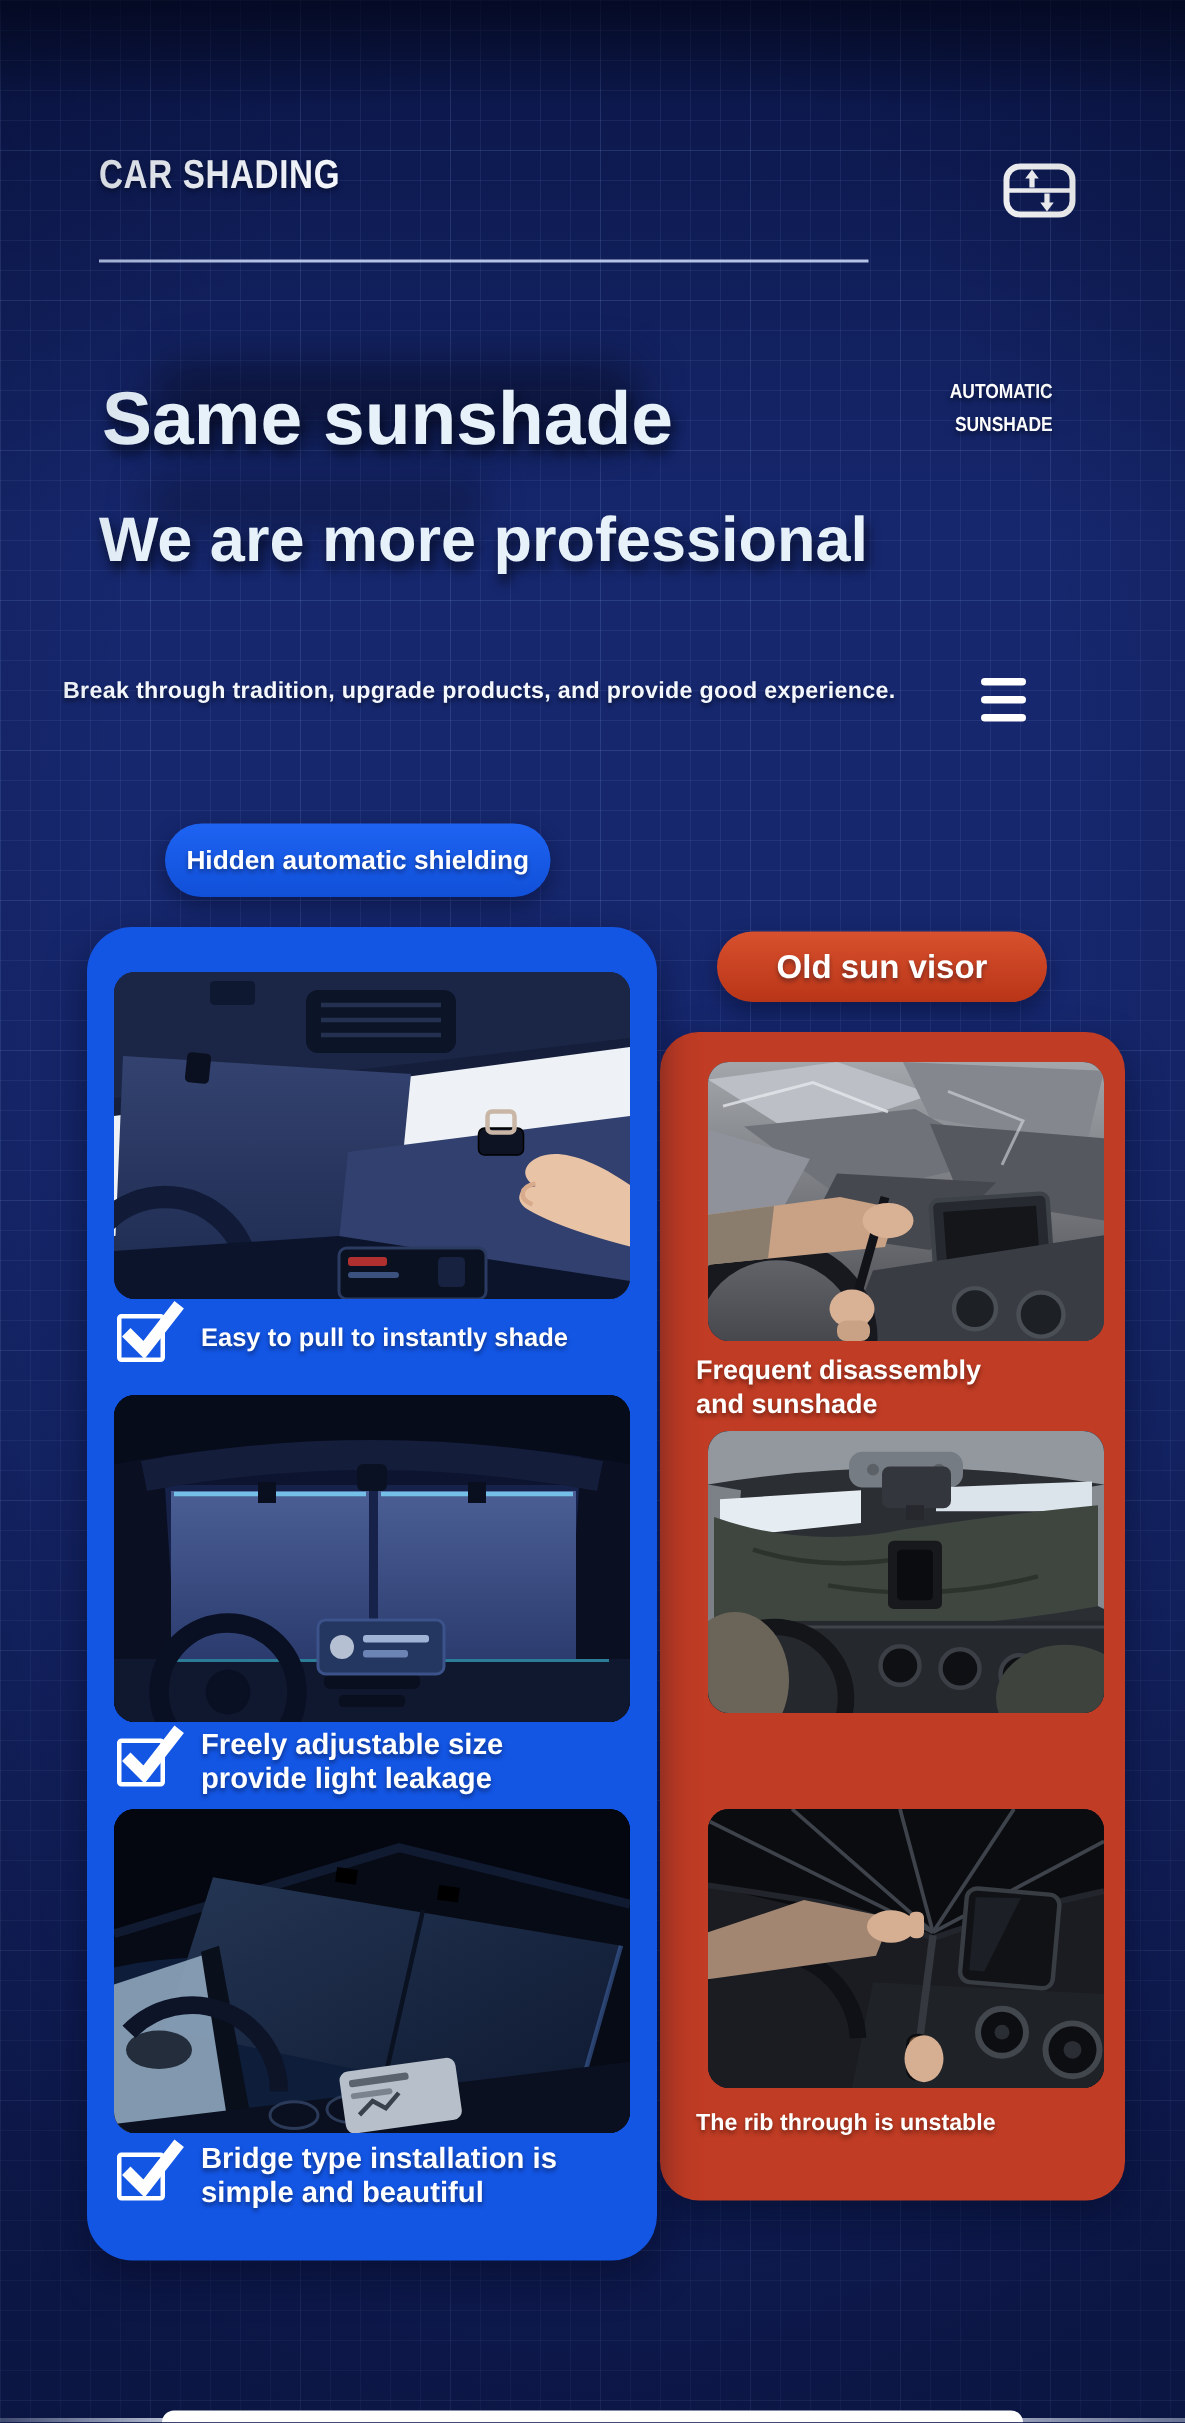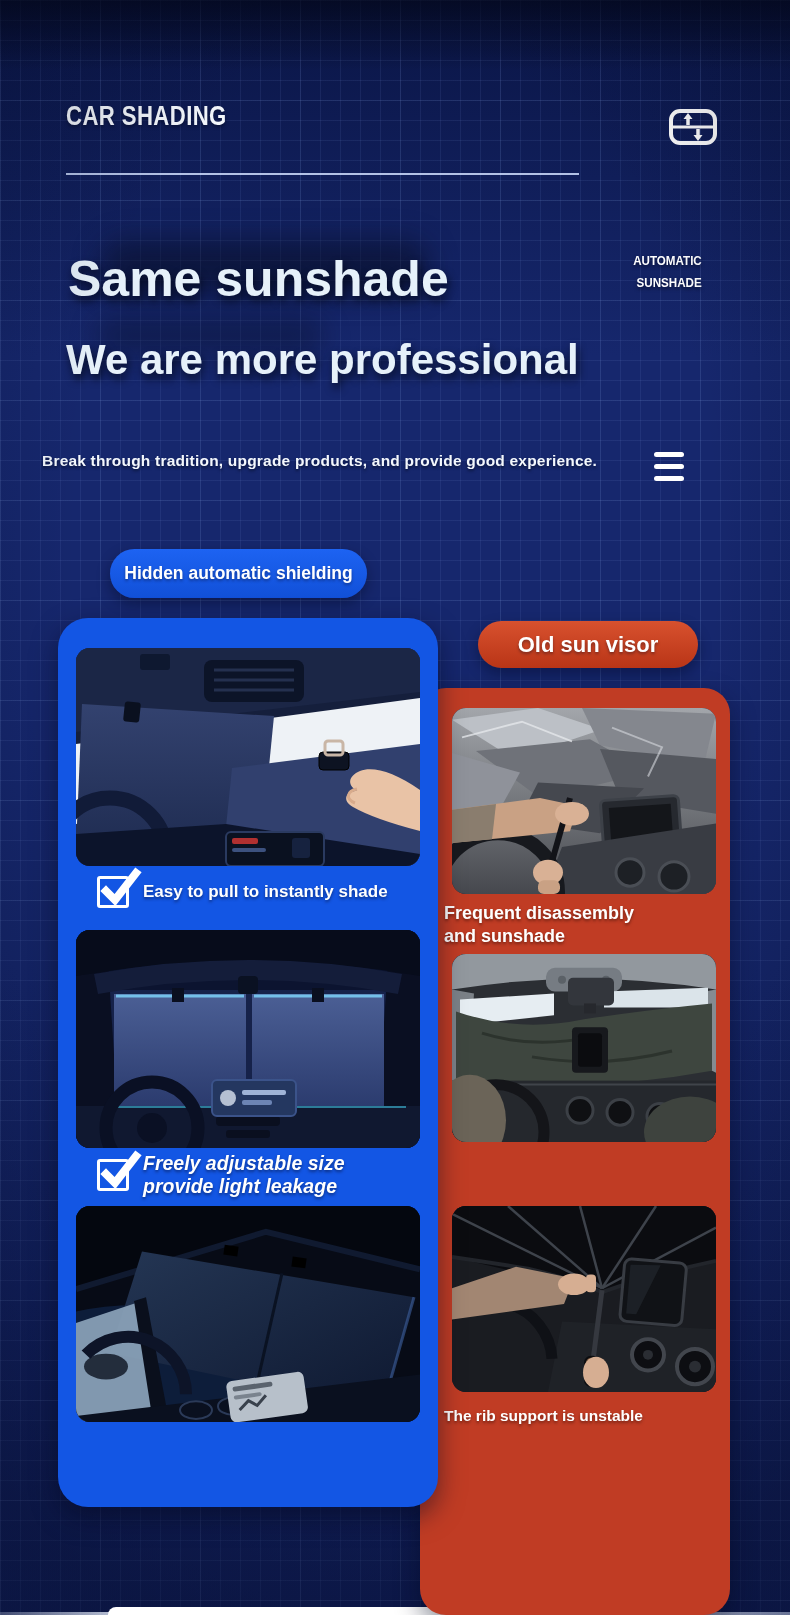--- a/index.html
+++ b/index.html
@@ -47,32 +47,32 @@
     font-weight:bold;color:#fff;cursor:pointer;text-shadow:0 2px 3px rgba(10,10,30,.4);}
   .pill-new{left:110px;top:549px;width:257px;height:49px;border-radius:25px;font-size:17.5px;
     background:linear-gradient(180deg,#1d63f2,var(--new-pill));box-shadow:0 6px 14px rgba(4,10,40,.45);}
   .pill-old{left:478px;top:621px;width:220px;height:47px;border-radius:24px;font-size:22px;
     background:linear-gradient(180deg,#d8512e,var(--old-pill));box-shadow:0 6px 14px rgba(4,10,40,.45);}
 
   
   .card{position:absolute;border-radius:30px;}
   .card-new{left:58px;top:618px;width:380px;height:889px;background:var(--new-card);
     box-shadow:0 10px 26px rgba(3,8,32,.5);z-index:2;}
-  .card-old{left:420px;top:688px;width:310px;height:927px;border-radius:26px;background:var(--old-card);
+  .card-old{left:440px;top:688px;width:310px;height:779px;border-radius:26px;background:var(--old-card);
     box-shadow:0 10px 26px rgba(3,8,32,.45);z-index:1;}
 
   .photo{position:absolute;border-radius:14px;overflow:hidden;background:#101a33;}
   .photo svg{display:block;width:100%;height:100%;}
   .card-new .photo{left:18px;width:344px;}
   .np1{top:30px;height:218px;} .np2{top:312px;height:218px;} .np3{top:588px;height:216px;}
   .card-old .photo{left:32px;width:264px;}
   .op1{top:20px;height:186px;} .op2{top:266px;height:188px;} .op3{top:518px;height:186px;}
 
-  .caprow{position:absolute;left:39px;display:flex;align-items:center;gap:14px;}
-  .ncap1{top:254px;height:40px;} .ncap2{top:530px;height:54px;font-style:italic;} .ncap3{top:806px;height:54px;}
+  .caprow{position:absolute;left:20px;display:flex;align-items:center;gap:24px;}
+  .ncap1{top:254px;height:40px;} .ncap2{top:530px;height:54px;} .ncap3{top:806px;height:54px;}
   .check{position:relative;flex:0 0 auto;width:26px;height:26px;border:3px solid #fff;border-radius:3px;}
   .check svg{position:absolute;left:-2px;top:-12px;width:42px;height:42px;overflow:visible;}
   .captext{font-weight:bold;color:#fff;line-height:1.2;text-shadow:0 2px 3px rgba(6,12,40,.5);}
   .captext span{display:block;}
   .ncap1 .captext{font-size:17px;}
   .ncap2 .captext,.ncap3 .captext{font-size:19.5px;}
 
   .ocap{position:absolute;left:24px;font-weight:bold;color:#fff;line-height:1.25;
     text-shadow:0 2px 3px rgba(40,10,6,.5);}
   .ocap span{display:block;}
@@ -239,20 +239,31 @@
         <ellipse cx="158" cy="202" rx="16" ry="9" fill="none" stroke="#2b3a58" stroke-width="2"></ellipse>
         <path d="M10,150 a58,58 0 0 1 100,40" fill="none" stroke="#0d1428" stroke-width="12"></path>
         <g transform="rotate(-8 190 192)">
           <rect x="152" y="172" width="78" height="42" rx="6" fill="#b7c0ca"></rect>
           <rect x="158" y="178" width="40" height="5" rx="2" fill="#5a636e"></rect>
           <rect x="158" y="187" width="28" height="4" rx="2" fill="#7a838e"></rect>
           <path d="M162,202 l10,-8 l8,6 l10,-9" stroke="#39414c" stroke-width="3" fill="none"></path>
         </g>
       </svg>
     </div>
+    <div class="caprow ncap3">
+      <span class="check">
+        <svg viewBox="0 0 42 42">
+            <polyline points="8,24 17,33 38,6" fill="none" stroke="#fff" stroke-width="8" stroke-linecap="square"></polyline>
+          </svg>
+      </span>
+      <div class="captext">
+        <span>Bridge type installation is</span>
+        <span>simple and beautiful</span>
+      </div>
+    </div>
   </div>
 
   <div class="card card-old">
 
     <div class="photo op1">
       <svg viewBox="0 0 264 190" preserveAspectRatio="none">
         <defs>
             <linearGradient id="r1b" x1="0" y1="0" x2="0" y2="1">
           <stop offset="0" stop-color="#a3a6ab"></stop>
               <stop offset="1" stop-color="#46484e"></stop>
@@ -341,21 +352,21 @@
         <path d="M-10,120 a62,62 0 0 1 110,36" fill="none" stroke="#0f1116" stroke-width="11"></path>
         <line x1="150" y1="86" x2="140" y2="166" stroke="#35383f" stroke-width="5"></line>
         <polygon points="0,84 64,62 122,74 112,100 0,116" fill="#a28672"></polygon>
         <ellipse cx="122" cy="80" rx="16" ry="11" fill="#d6ae92"></ellipse>
         <rect x="134" y="70" width="10" height="18" rx="4" fill="#d6ae92"></rect>
         <rect x="133" y="154" width="14" height="30" rx="6" fill="#6a4c34" stroke="#0c0d10" stroke-width="2"></rect>
         <ellipse cx="144" cy="170" rx="13" ry="16" fill="#d6ae92"></ellipse>
       </svg>
     </div>
     <div class="ocap ocap3">
-      <span>The rib support is unstable</span>
+      <span>The rib through is unstable</span>
       <span></span>
     </div>
   </div>
 
   <div class="vignette"></div>
   <div class="bottom-line"></div>
   <div class="bottom-sheet"></div>
 </div>
 
 </body></html>

